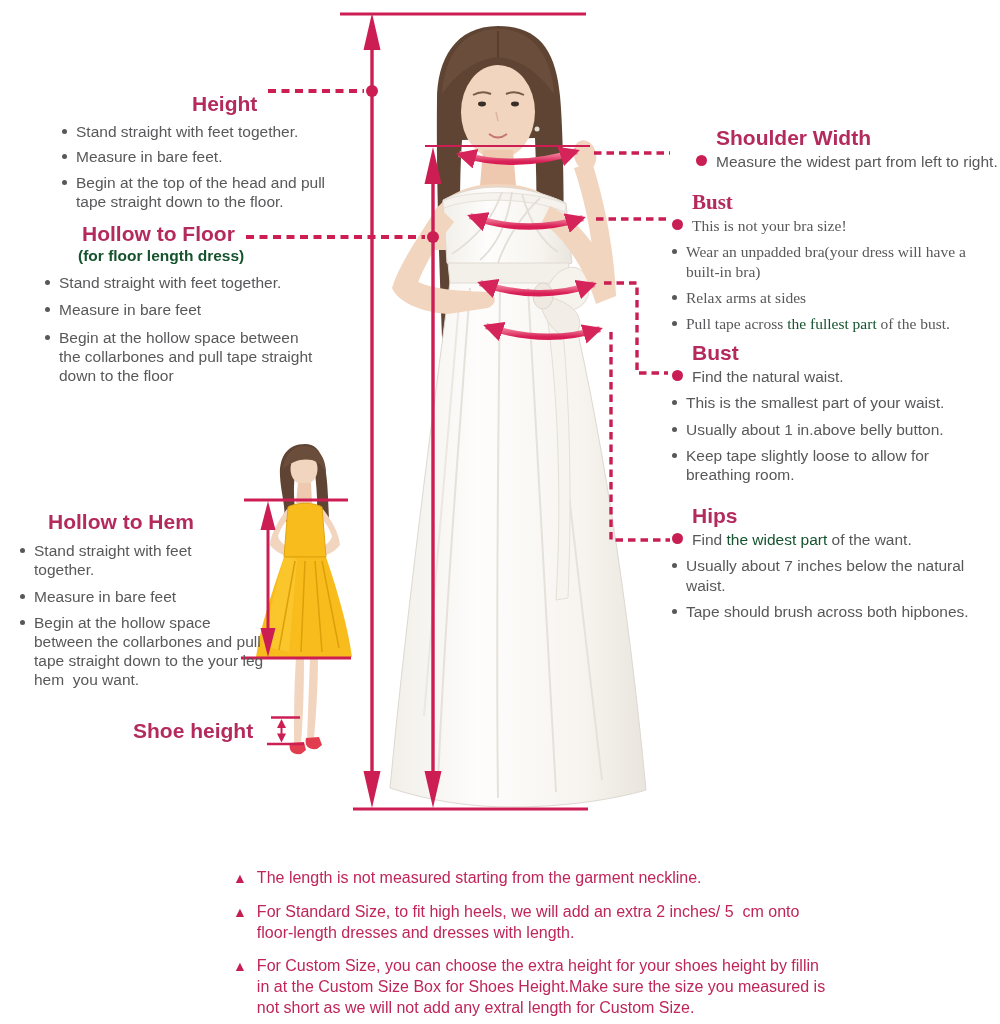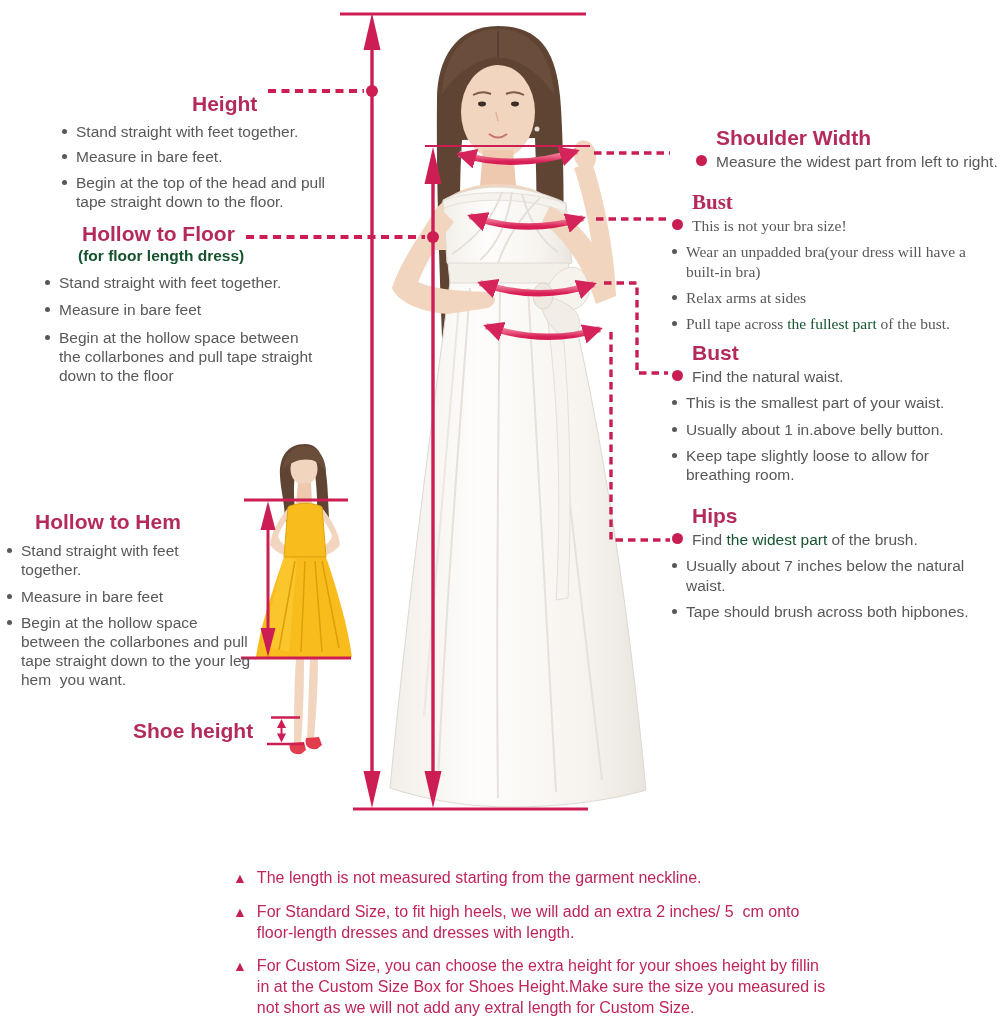--- a/index.html
+++ b/index.html
@@ -224,21 +224,21 @@
           <span class="dot"></span>
           <span class="bt">Measure in bare feet</span>
         </li>
       <li class="b">
           <span class="dot"></span>
           <span class="bt" style="width:254px;">Begin at the hollow space between the collarbones and pull tape straight down to the floor</span>
         </li>
     </ul>
   </div>
 
-  <div id="sec-h2h" class="sec" style="left:7px;top:510px;width:252px;">
+  <div id="sec-h2h" class="sec" style="left:20px;top:510px;width:252px;">
     <div class="ttl">Hollow to Hem</div>
     <ul class="bl">
       <li class="b">
           <span class="dot"></span>
           <span class="bt w185">Stand straight with feet together.</span>
         </li>
       <li class="b">
           <span class="dot"></span>
           <span class="bt">Measure in bare feet</span>
         </li>
@@ -305,21 +305,21 @@
           <span class="bt w285">Keep tape slightly loose to allow for breathing room.</span>
         </li>
     </ul>
   </div>
 
   <div id="sec-hips" class="sec rsec" style="left:672px;top:504px;width:322px;">
     <div class="ttl">Hips</div>
     <ul class="bl">
       <li class="b first">
           <span class="dot big"></span>
-          <span class="bt"><span>Find </span><span class="hl">the widest part</span><span> of the brush.</span></span>
+          <span class="bt"><span>Find </span><span class="hl">the widest part</span><span> of the want.</span></span>
         </li>
       <li class="b">
           <span class="dot"></span>
           <span class="bt" style="width:300px;">Usually about 7 inches below the natural waist.</span>
         </li>
       <li class="b">
           <span class="dot"></span>
           <span class="bt">Tape should brush across both hipbones.</span>
         </li>
     </ul>

